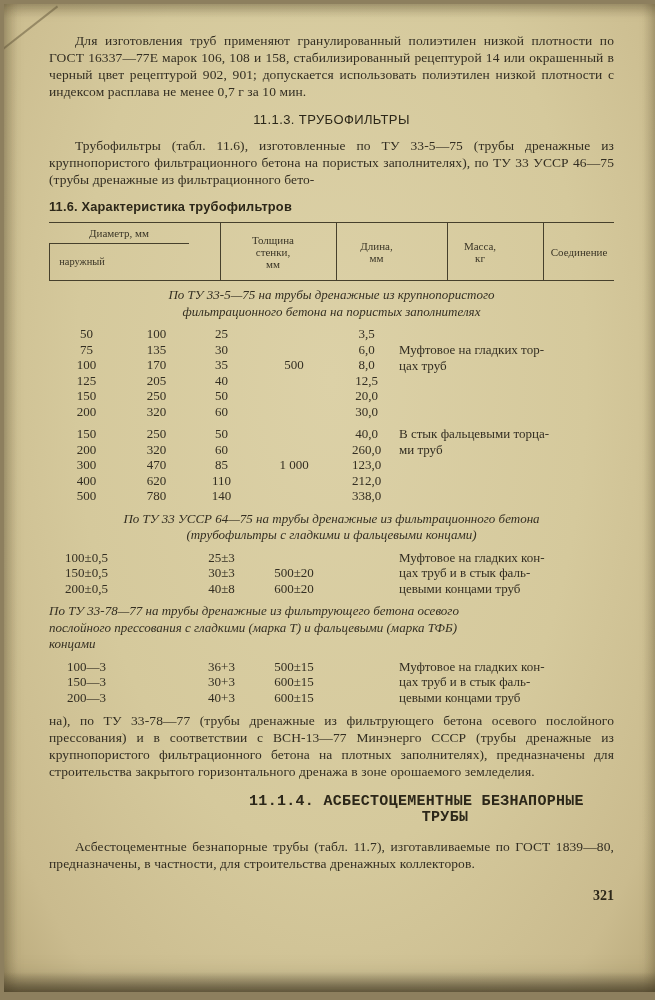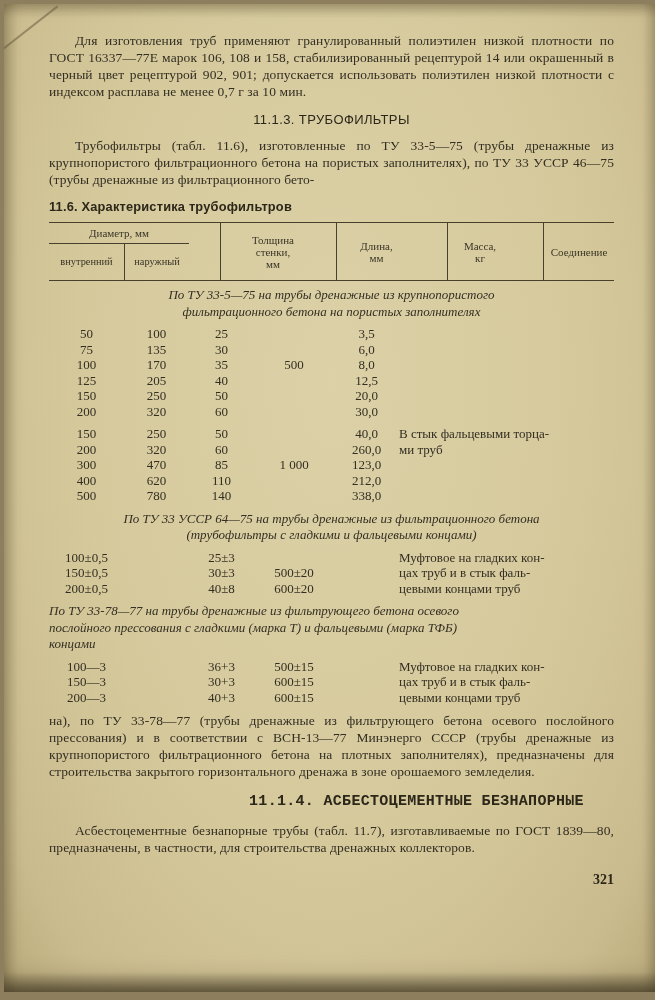--- a/index.html
+++ b/index.html
@@ -95,21 +95,20 @@
 
     <p class="body indent">Трубофильтры (табл. 11.6), изготовленные по ТУ 33-5—75 (трубы дренажные из крупнопористого фильтрационного бетона на пористых заполнителях), по ТУ 33 УССР 46—75 (трубы дренажные из фильтрационного бето-</p>
 
     <div class="caption">11.6. Характеристика трубофильтров</div>
 
     <div class="table">
       <div class="thead">
         <div class="hgroup">
           <div class="hgroup-top">Диаметр, мм</div>
           <div class="hgroup-sub">
-            <div class="hcell w-inner">внутренний</div>
             <div class="hcell w-outer bl">наружный</div>
           </div>
         </div>
         <div class="hcell w-thick bl pre">Толщина
 стенки,
 мм</div>
         <div class="hcell w-len bl pre">Длина,
 мм</div>
         <div class="hcell w-mass bl pre">Масса,
 кг</div>
@@ -144,20 +143,22 @@
               <div class="cell">250</div>
               <div class="cell">50</div>
               <div class="cell"></div>
               <div class="cell">20,0</div>
               <div class="cell">200</div>
               <div class="cell">320</div>
               <div class="cell">60</div>
               <div class="cell"></div>
               <div class="cell">30,0</div>
             </div>
+            <div class="conn" style="padding-top: 16px;">Муфтовое на гладких тор-
+цах труб</div>
           </div>
           <div class="group">
             <div class="nums">
               <div class="cell">150</div>
               <div class="cell">250</div>
               <div class="cell">50</div>
               <div class="cell"></div>
               <div class="cell">40,0</div>
               <div class="cell">200</div>
               <div class="cell">320</div>
@@ -232,19 +233,20 @@
 цах труб и в стык фаль-
 цевыми концами труб</div>
           </div>
         </div>
     </div>
 
     <p class="body">на), по ТУ 33-78—77 (трубы дренажные из фильтрующего бетона осевого послойного прессования) и в соответствии с ВСН-13—77 Минэнерго СССР (трубы дренажные из крупнопористого фильтрационного бетона на плотных заполнителях), предназначены для строительства закрытого горизонтального дренажа в зоне орошаемого земледелия.</p>
 
     <div class="h2">
       <div>11.1.4. АСБЕСТОЦЕМЕНТНЫЕ БЕЗНАПОРНЫЕ</div>
+      <div class="h2-l2">ТРУБЫ</div>
     </div>
 
     <p class="body indent">Асбестоцементные безнапорные трубы (табл. 11.7), изготавливаемые по ГОСТ 1839—80, предназначены, в частности, для строительства дренажных коллекторов.</p>
 
     <div class="pagenum">321</div>
   </div>
 </div>
 
 </body></html>

